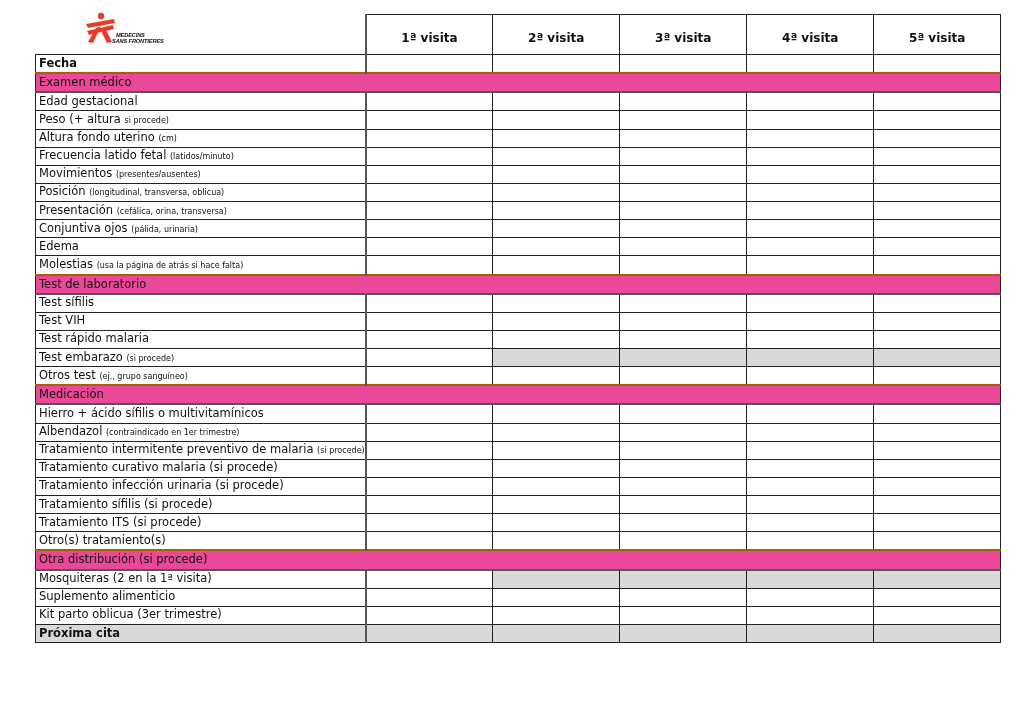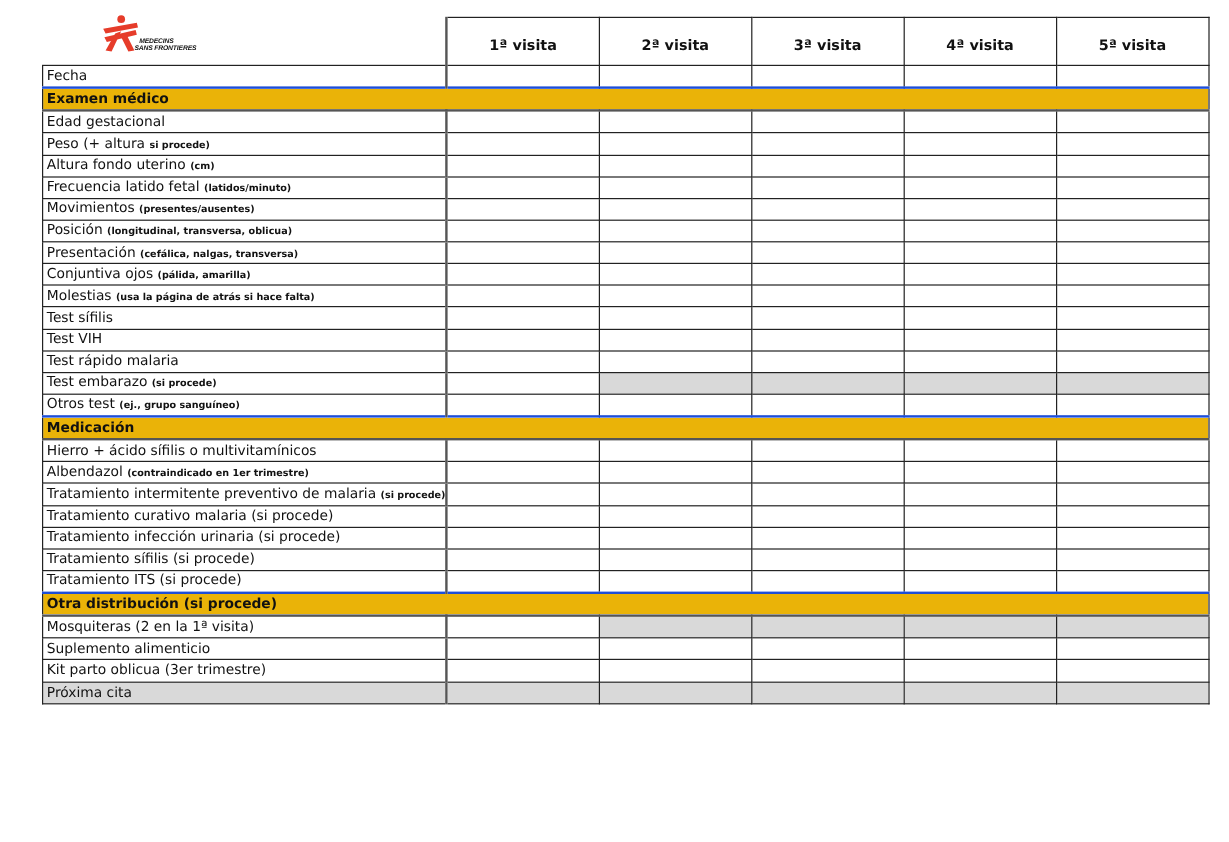--- a/index.html
+++ b/index.html
@@ -8,24 +8,24 @@
     .logo svg { position: absolute; left: 0; top: 0; }
     .logo .t1, .logo .t2 { position: absolute; font-family: "Liberation Sans", sans-serif; font-weight: bold; font-style: italic; font-size: 5.6px; color: #111; letter-spacing: -0.1px; white-space: nowrap; }
     .logo .t1 { left: 32px; top: 20px; }
     .logo .t2 { left: 28px; top: 26px; }
     table.form { position: absolute; left: 35px; top: 14px; border-collapse: collapse; table-layout: fixed; }
     table.form td { border: 1px solid #222; padding: 0 0 0 3px; height: 17.14px; font-size: 11.5px; line-height: 13px; white-space: nowrap; overflow: hidden; vertical-align: middle; }
     table.form td.vis { padding: 0; }
     table.form tr.head td { height: 31px; border-top: 1px solid #222; }
     table.form tr.head td.blank { border: none; border-bottom: 1px solid #222; }
     table.form tr.head td.vh { text-align: center; font-weight: bold; font-size: 12px; padding: 8px 0 0 0; vertical-align: middle; }
-    table.form tr.sec td { background: #eab308; font-weight: bold; border-top: 2px solid #1d4ed8; border-bottom: 2px solid #555; }
+    table.form tr.sec td { background: #ec4899; font-weight: normal; border-top: 2px solid #a16207; border-bottom: 2px solid #555; }
     table.form td.gray { background: #d9d9d9; }
-    table.form td.bold { font-weight: normal; }
-    .small { font-size: 8px; font-weight: bold; }
+    table.form td.bold { font-weight: bold; }
+    .small { font-size: 8px; }
     .col-label { width: 306px; }
     .col-vis { width: 127px; }
     .labelcell { border-right: 2px solid #555 !important; }
   </style>
 </head>
 <body>
 
 <div class="logo">
   <svg width="34" height="34" viewBox="0 0 34 34">
     <circle cx="17" cy="4" r="3.2" fill="#e63c2a"></circle>
@@ -112,44 +112,55 @@
       </tr>
   <tr>
         <td class="labelcell"><span>Posición </span><span class="small">(longitudinal, transversa, oblicua)</span></td>
         <td class="vis"></td>
         <td class="vis"></td>
         <td class="vis"></td>
         <td class="vis"></td>
         <td class="vis"></td>
       </tr>
   <tr>
-        <td class="labelcell"><span>Presentación </span><span class="small">(cefálica, nalgas, transversa)</span></td>
-        <td class="vis"></td>
-        <td class="vis"></td>
-        <td class="vis"></td>
-        <td class="vis"></td>
-        <td class="vis"></td>
-      </tr>
-  <tr>
-        <td class="labelcell"><span>Conjuntiva ojos </span><span class="small">(pálida, amarilla)</span></td>
+        <td class="labelcell"><span>Presentación </span><span class="small">(cefálica, orina, transversa)</span></td>
+        <td class="vis"></td>
+        <td class="vis"></td>
+        <td class="vis"></td>
+        <td class="vis"></td>
+        <td class="vis"></td>
+      </tr>
+  <tr>
+        <td class="labelcell"><span>Conjuntiva ojos </span><span class="small">(pálida, urinaria)</span></td>
+        <td class="vis"></td>
+        <td class="vis"></td>
+        <td class="vis"></td>
+        <td class="vis"></td>
+        <td class="vis"></td>
+      </tr>
+  <tr>
+        <td class="labelcell"><span>Edema</span><span class="small"></span></td>
         <td class="vis"></td>
         <td class="vis"></td>
         <td class="vis"></td>
         <td class="vis"></td>
         <td class="vis"></td>
       </tr>
   <tr>
         <td class="labelcell"><span>Molestias </span><span class="small">(usa la página de atrás si hace falta)</span></td>
         <td class="vis"></td>
         <td class="vis"></td>
         <td class="vis"></td>
         <td class="vis"></td>
         <td class="vis"></td>
       </tr>
 
+  <tr class="sec">
+    <td colspan="6">Test de laboratorio</td>
+  </tr>
   <tr>
         <td class="labelcell"><span>Test sífilis</span><span class="small"></span></td>
         <td class="vis"></td>
         <td class="vis"></td>
         <td class="vis"></td>
         <td class="vis"></td>
         <td class="vis"></td>
       </tr>
   <tr>
         <td class="labelcell"><span>Test VIH</span><span class="small"></span></td>
@@ -236,20 +247,28 @@
         <td class="vis"></td>
       </tr>
   <tr>
         <td class="labelcell"><span>Tratamiento ITS (si procede)</span><span class="small"></span></td>
         <td class="vis"></td>
         <td class="vis"></td>
         <td class="vis"></td>
         <td class="vis"></td>
         <td class="vis"></td>
       </tr>
+  <tr>
+        <td class="labelcell"><span>Otro(s)  tratamiento(s)</span><span class="small"></span></td>
+        <td class="vis"></td>
+        <td class="vis"></td>
+        <td class="vis"></td>
+        <td class="vis"></td>
+        <td class="vis"></td>
+      </tr>
 
   <tr class="sec">
     <td colspan="6">Otra distribución (si procede)</td>
   </tr>
   <tr>
         <td class="labelcell"><span>Mosquiteras (2 en la 1ª visita)</span><span class="small"></span></td>
         <td class="vis"></td>
         <td class="vis gray"></td>
         <td class="vis gray"></td>
         <td class="vis gray"></td>

